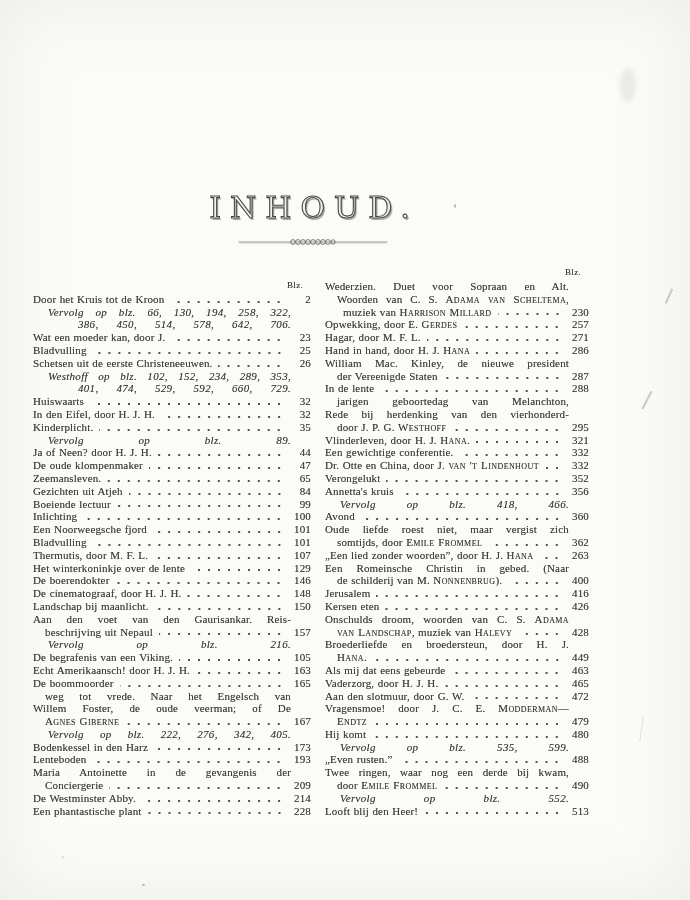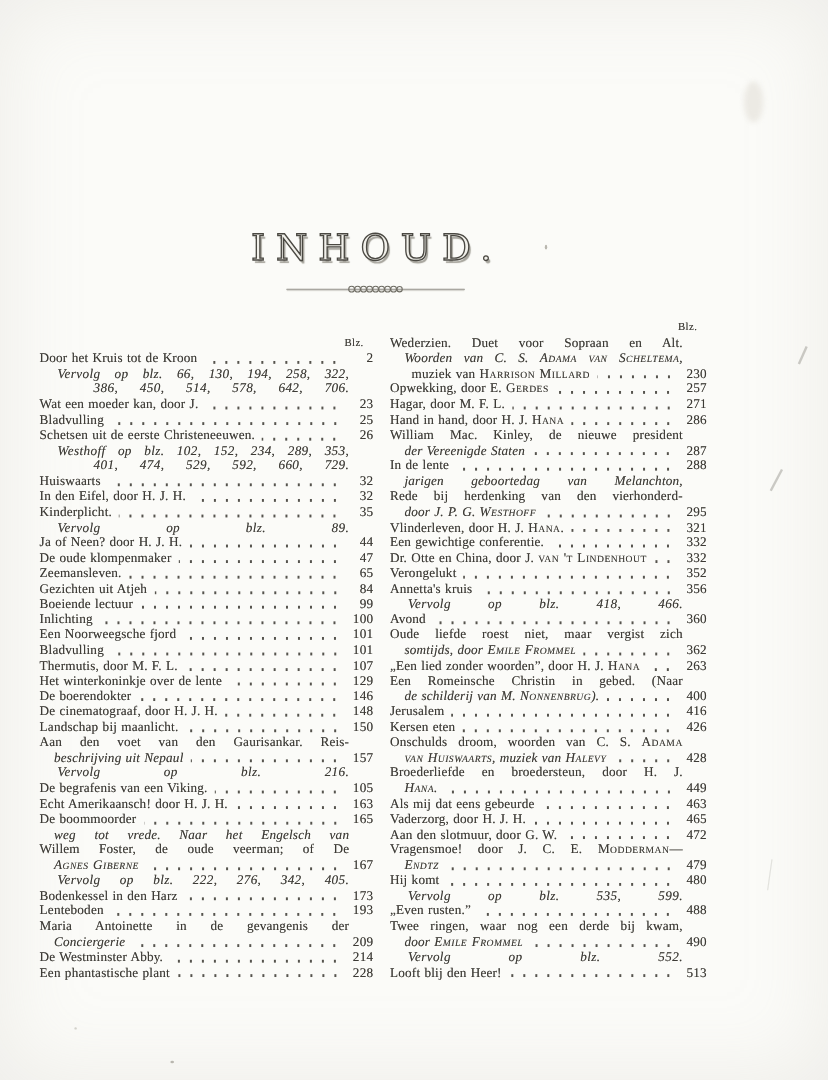--- a/index.html
+++ b/index.html
@@ -35,21 +35,21 @@
     letter-spacing:0.15px; word-spacing:0.6px;
     text-shadow: 0 0 0.5px rgba(64,62,56,0.55);
   }
   .col { width:278px; }
   .col.right { width:264px; }
   .vdivider { width:1px; background:#a9a7a0; margin-left:6px; margin-right:7px; }
   .blz { text-align:right; font-size:9px; line-height:10px; padding-right:8px; margin-bottom:3px; letter-spacing:0.3px; }
   .line { display:flex; align-items:baseline; }
   .line .t { white-space:nowrap; }
   .line.nopage .t { white-space:normal; flex:1; text-align:justify; text-align-last:justify; padding-right:20px; }
-  .line.wrap .t  { padding-left:12px;font-style:italic; }
+  .line.wrap .t  { padding-left:12px; }
   .line.wrap2 .t { padding-left:18px; }
   .line.vervolg .t, .line.vervolg2 .t { font-style:italic; letter-spacing:0.3px; }
   .line.vervolg .t  { padding-left:15px; }
   .line.vervolg2 .t { padding-left:5px;margin-left:40px; }
   .sc { font-variant: small-caps; letter-spacing:0.4px; }
   .leader {
     flex:1 1 auto; min-width:5px; height:9px; align-self:flex-end;
     margin:0 5px 2px 6px;
     background-image: radial-gradient(circle, #56544e 0.9px, rgba(0,0,0,0) 1.25px);
     background-size: 10px 4px;
@@ -391,21 +391,21 @@
           </div>
           <div class="line entry">
             <span class="t">Kersen eten</span>
             <span class="leader"></span>
             <span class="pg">426</span>
           </div>
           <div class="line entry nopage">
             <span class="t">Onschulds droom, woorden van C. S. <span class="sc">Adama</span></span>
           </div>
           <div class="line wrap">
-            <span class="t"><span class="sc">van Huiswaarts</span>, muziek van <span class="sc">Halevy</span></span>
+            <span class="t"><span class="sc">van Landschap</span>, muziek van <span class="sc">Halevy</span></span>
             <span class="leader"></span>
             <span class="pg">428</span>
           </div>
           <div class="line entry nopage">
             <span class="t">Broederliefde en broedersteun, door H. J.</span>
           </div>
           <div class="line wrap">
             <span class="t"><span class="sc">Hana</span>.</span>
             <span class="leader"></span>
             <span class="pg">449</span>

